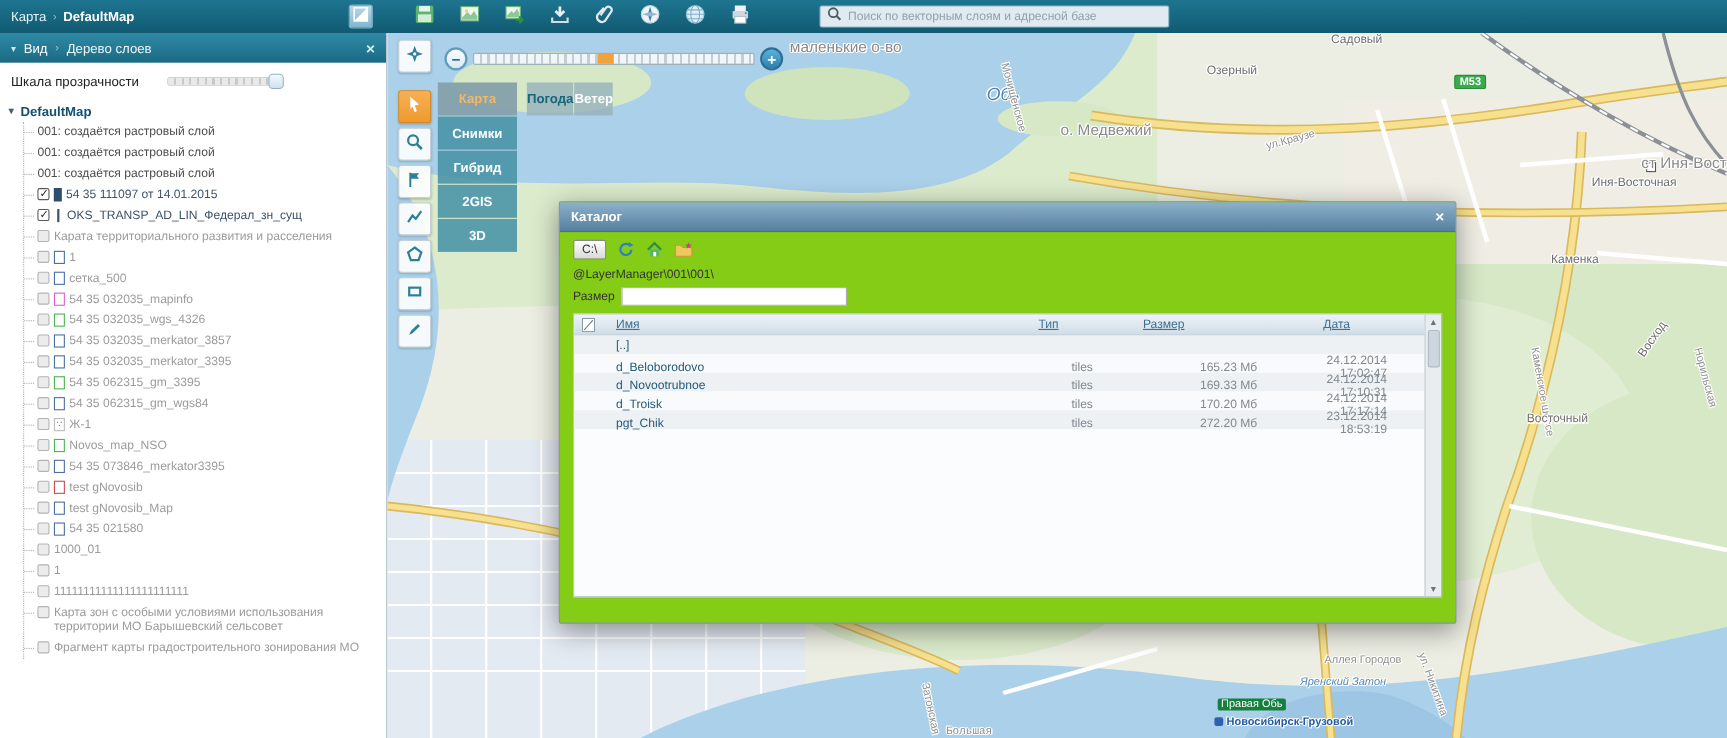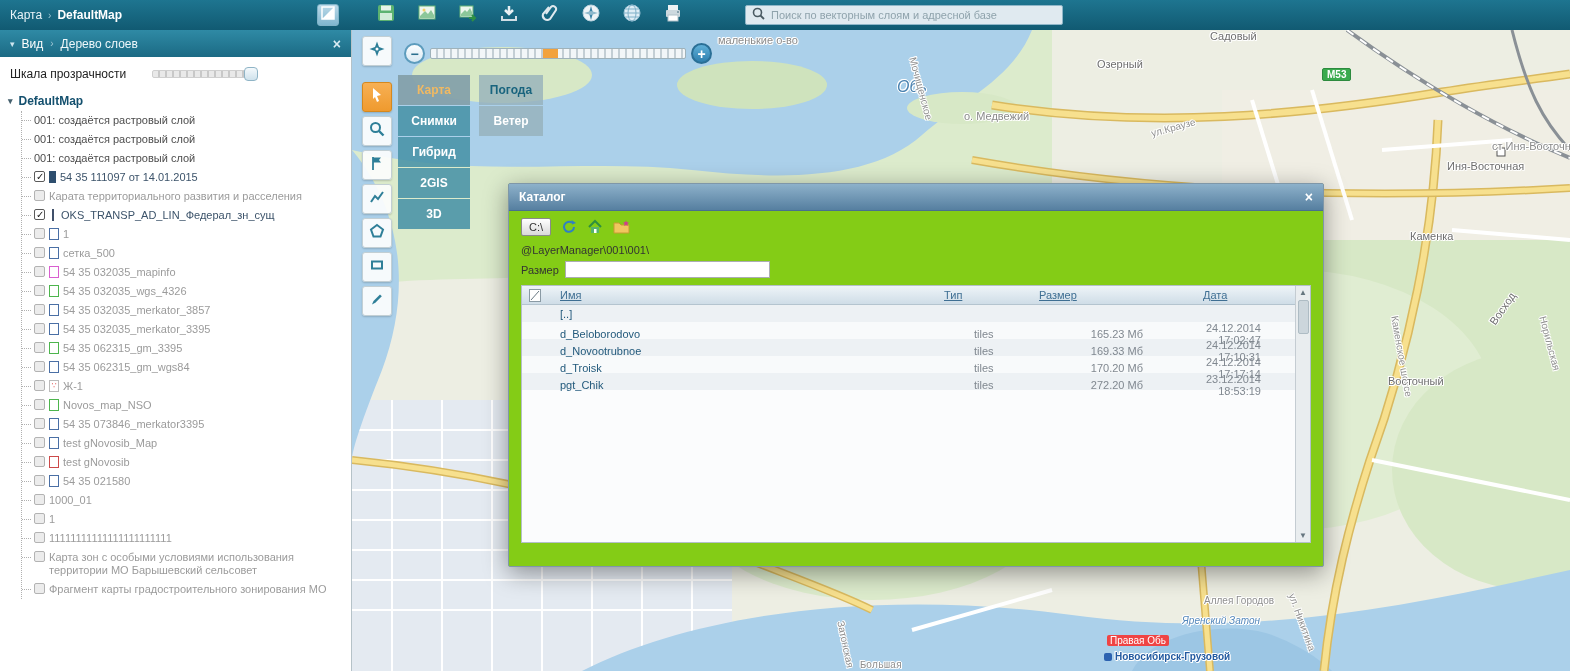--- a/index.html
+++ b/index.html
@@ -50,49 +50,49 @@
   .tree-item[data-tone="dark"] .tlabel{color:#4c4c4c}
   .tree-item[data-tone="mid"]  .tlabel{color:#3c536a}
   .tree-item[data-tone="gray"] .tlabel{color:#9b9b9b}
 
   
   .map{position:absolute;left:352px;top:30px;width:1218px;height:641px;overflow:hidden;background:#edeee3}
   .basemap{position:absolute;left:0;top:0}
   .map-labels span{position:absolute;white-space:nowrap;transform-origin:left top;
     text-shadow:0 1px 0 #fff,1px 0 0 #fff,-1px 0 0 #fff,0 -1px 0 #fff,1px 1px 0 #fff,-1px -1px 0 #fff}
   .map-label.place{font-size:11px;color:#6e6e6e}
-  .map-label.place-sm{font-size:11px;color:#8a8a8a}
+  .map-label.place-sm{font-size:14px;color:#8a8a8a}
   .map-label.street{font-size:10px;color:#8f8f8f}
   .map-label.water{font-size:16px;color:#4a82b0;font-style:italic}
   .map-label.water-sm{font-size:10px;color:#5588bb;font-style:italic}
   .map-label.badge{background:#3aaa4e;color:#fff;font-size:10px;font-weight:bold;padding:0 4px;border-radius:2px;border:1px solid #2c8a3e;text-shadow:none}
   .map-label.station{color:#235aa0;font-size:10px;font-weight:bold}
   .map-label.station::before{content:"";display:inline-block;width:8px;height:8px;background:#2c62b0;border-radius:2px;margin-right:3px;vertical-align:-1px}
-  .map-label.station-badge{background:#ef4444;color:#fff;font-size:10px;padding:0 3px;border-radius:2px;text-shadow:none}
+  .map-label.station-badge{background:#15803d;color:#fff;font-size:10px;padding:0 3px;border-radius:2px;text-shadow:none}
 
   
   .tools{position:absolute;left:10px;top:6px;display:flex;flex-direction:column;gap:4px;z-index:20}
   .tool{width:30px;height:30px;background:rgba(252,253,253,.92);border:1px solid #c2cfd4;border-radius:3px;display:flex;align-items:center;justify-content:center;box-shadow:0 1px 2px rgba(0,0,0,.18);cursor:pointer}
   .tool.active{background:linear-gradient(#f7b054,#ef9a2e);border-color:#d4881e}
   .tools .spacer{height:8px}
 
   
   .zoom{position:absolute;left:52px;top:13px;width:308px;display:flex;align-items:center;z-index:15}
   .zoom-minus,.zoom-plus{width:21px;height:21px;border-radius:50%;display:flex;align-items:center;justify-content:center;font-size:14px;font-weight:bold;cursor:pointer;flex:0 0 auto}
   .zoom-minus{background:linear-gradient(#fdfeff,#d8e9f3);border:2px solid #5d9cbd;color:#2a6f8e}
   .zoom-plus{background:linear-gradient(#5fb0d8,#2f7fae);border:2px solid #2a6f96;color:#fff}
   .zoom-track{flex:1;height:11px;margin:0 5px;border:1px solid #9fb2ba;border-radius:2px;position:relative;cursor:pointer;
     background:repeating-linear-gradient(90deg,#f2f6f8 0 5px,#c3ced4 5px 7px)}
   .zoom-mark{position:absolute;left:44%;top:0;bottom:0;width:15px;background:#f2a23c}
 
   
   .base-btns{position:absolute;left:46px;top:45px;width:72px;display:flex;flex-direction:column;gap:1px;z-index:15}
   .mt-btn{height:30px;background:rgba(72,146,166,.88);color:#fff;font-size:12px;font-weight:bold;display:flex;align-items:center;justify-content:center;cursor:pointer}
   .mt-btn.active{background:rgba(130,158,168,.92);color:#f0b963}
-  .ov-btns{position:absolute;left:127px;top:45px;width:64px;display:flex;flex-direction:column;gap:1px;z-index:15}
+  .ov-btns{position:absolute;left:127px;top:45px;width:64px;display:flex;flex-direction:row;gap:1px;z-index:15}
   .ov-btn{height:30px;background:rgba(150,176,186,.8);font-size:12px;font-weight:bold;display:flex;align-items:center;justify-content:center;cursor:pointer}
   .ov-btn.teal{color:#19647e}
   .ov-btn.white{color:#fff}
 
   
   .dialog{position:absolute;left:156px;top:153px;width:816px;height:384px;background:#84cc16;border:1px solid #7f97a8;border-radius:2px;box-shadow:0 6px 24px rgba(0,0,0,.4);z-index:25}
   .dlg-header{height:27px;background:linear-gradient(#8db1ca,#567fa0);border-bottom:1px solid #49708f;display:flex;align-items:center;padding:0 10px;color:#fff;font-size:12px;font-weight:bold}
   .dlg-close{margin-left:auto;font-size:14px;cursor:pointer;line-height:1}
   .dlg-toolbar{display:flex;align-items:center;gap:10px;padding:7px 12px 4px}
   .drive-btn{font-size:11px;padding:2px 7px;border:1px solid #8a8a8a;border-radius:2px;background:linear-gradient(#fff,#d9d9d9);color:#333;cursor:pointer}
@@ -240,32 +240,32 @@
 
           <span class="tlabel">001: создаётся растровый слой</span>
         </div>
 
         <div class="tree-item" data-check="on" data-icon="bar" data-tone="mid">
           <span class="cb"></span>
           <span class="licon"></span>
           <span class="tlabel">54 35 111097 от 14.01.2015</span>
         </div>
 
+        <div class="tree-item" data-check="on" data-icon="line" data-tone="mid">
+          <span class="cb"></span>
+          <span class="licon"></span>
+          <span class="tlabel">OKS_TRANSP_AD_LIN_Федерал_зн_сущ</span>
+        </div>
+
         <div class="tree-item" data-check="off" data-icon="none" data-tone="gray">
           <span class="cb"></span>
 
           <span class="tlabel">Карата территориального развития и расселения</span>
         </div>
 
-        <div class="tree-item" data-check="on" data-icon="line" data-tone="mid">
-          <span class="cb"></span>
-          <span class="licon"></span>
-          <span class="tlabel">OKS_TRANSP_AD_LIN_Федерал_зн_сущ</span>
-        </div>
-
         <div class="tree-item" data-check="off" data-icon="blue" data-tone="gray">
           <span class="cb"></span>
           <span class="licon"></span>
           <span class="tlabel">1</span>
         </div>
 
 
         <div class="tree-item" data-check="off" data-icon="blue" data-tone="gray">
           <span class="cb"></span>
           <span class="licon"></span>
@@ -319,30 +319,30 @@
           <span class="licon"></span>
           <span class="tlabel">Novos_map_NSO</span>
         </div>
 
         <div class="tree-item" data-check="off" data-icon="blue" data-tone="gray">
           <span class="cb"></span>
           <span class="licon"></span>
           <span class="tlabel">54 35 073846_merkator3395</span>
         </div>
 
+        <div class="tree-item" data-check="off" data-icon="red" data-tone="gray">
+          <span class="cb"></span>
+          <span class="licon"></span>
+          <span class="tlabel">test gNovosib</span>
+        </div>
+
         <div class="tree-item" data-check="off" data-icon="blue" data-tone="gray">
           <span class="cb"></span>
           <span class="licon"></span>
           <span class="tlabel">test gNovosib_Map</span>
-        </div>
-
-        <div class="tree-item" data-check="off" data-icon="red" data-tone="gray">
-          <span class="cb"></span>
-          <span class="licon"></span>
-          <span class="tlabel">test gNovosib</span>
         </div>
 
         <div class="tree-item" data-check="off" data-icon="blue" data-tone="gray">
           <span class="cb"></span>
           <span class="licon"></span>
           <span class="tlabel">54 35 021580</span>
         </div>
 
         <div class="tree-item" data-check="off" data-icon="none" data-tone="gray">
           <span class="cb"></span>

